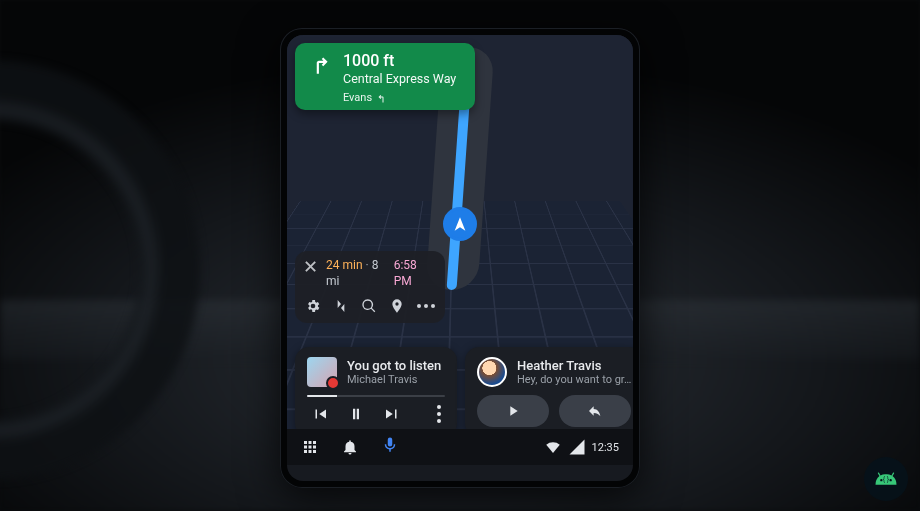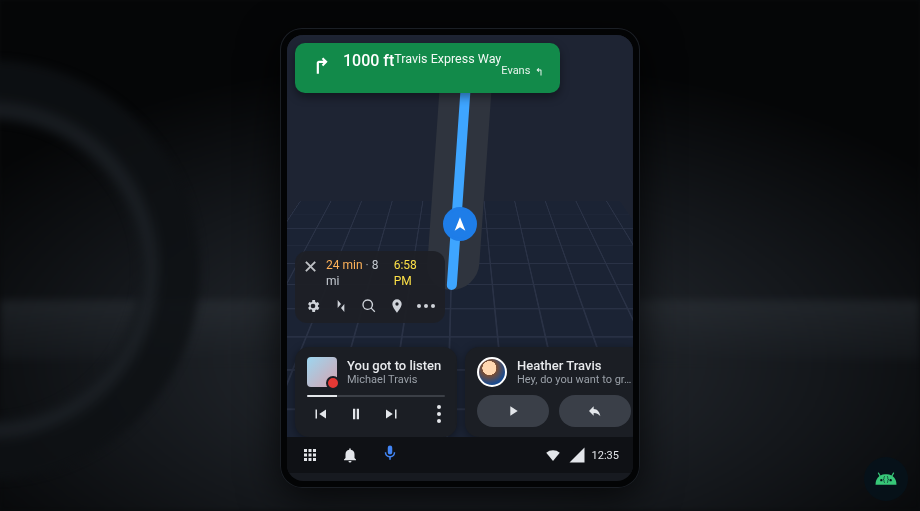--- a/index.html
+++ b/index.html
@@ -37,35 +37,35 @@
     border-radius:50%;background:#1e7de8;display:flex;align-items:center;justify-content:center;
     border:3px solid #1e7de8;box-shadow:0 0 0 2px rgba(30,125,232,.0)}
   .cursor svg{width:16px;height:16px;fill:#fff}
 
   
   .turn-card{position:absolute;left:8px;top:8px;background:#128a4a;color:#fff;
     border-radius:10px;padding:8px 14px 6px 12px;display:flex;gap:10px;min-width:180px;
     box-shadow:0 4px 10px rgba(0,0,0,.4)}
   .turn-icon{width:26px;height:36px;flex-shrink:0;display:flex;align-items:flex-start}
   .turn-icon svg{width:26px;height:26px;fill:#fff}
-  .turn-text{display:flex;line-height:1.25}
+  .turn-text{display:flex;flex-direction:column;line-height:1.25}
   .dist{font-size:16px;font-weight:500}
   .road{font-size:12.5px;opacity:.95}
   .then{margin-top:4px;font-size:11px;opacity:.9;display:flex;align-items:center;gap:4px}
   .then svg{width:12px;height:12px;fill:#fff}
 
   
   .eta{position:absolute;left:8px;top:216px;width:150px;background:#1d2026f2;
     border-radius:12px;padding:6px 8px;color:#e7e9ec}
   .eta-row1{display:flex;align-items:flex-start;gap:8px}
   .eta-x{font-size:18px;line-height:20px;cursor:pointer;opacity:.8}
   .eta-col{display:flex;flex-direction:row;font-size:12px;line-height:1.35}
   .eta-time{color:#ffb259}
   .eta-time .sep{color:#9aa0a8}
-  .eta-arr{color:#fde047}
+  .eta-arr{color:#f9a8d4}
   .eta-tools{display:flex;gap:12px;padding:8px 2px 2px;align-items:center}
   .eta-tools svg{width:18px;height:18px;fill:#cfd3d9;cursor:pointer}
   .eta-dots{display:flex;gap:3px}
   .eta-dots span{width:4px;height:4px;border-radius:50%;background:#cfd3d9}
 
   
   .cards{position:absolute;left:8px;right:8px;bottom:44px;display:flex;gap:8px}
   .card{flex:1 1 50%;background:#1b1e24;border-radius:14px;padding:10px 12px;color:#e8eaed;
     display:flex;flex-direction:column;gap:8px;box-shadow:0 2px 8px rgba(0,0,0,.4)}
   .card-head{display:flex;align-items:center;gap:10px}
@@ -82,21 +82,21 @@
   .ctl-row svg{width:18px;height:18px;fill:#e3e6ea;cursor:pointer}
   .ctl-row .spacer{flex:1}
   .vdots{display:flex;flex-direction:column;gap:3px}
   .vdots span{width:4px;height:4px;border-radius:50%;background:#e3e6ea}
   .pill-row{display:flex;gap:10px}
   .pill{flex:1;height:32px;border-radius:16px;background:#3a3f48;display:flex;
     align-items:center;justify-content:center;cursor:pointer}
   .pill svg{width:16px;height:16px;fill:#e3e6ea}
 
   
-  .navbar{position:absolute;left:0;right:0;bottom:8px;height:36px;background:#0f1115;
+  .navbar{position:absolute;left:0;right:0;bottom:16px;height:36px;background:#0f1115;
     display:flex;align-items:center;padding:0 14px;gap:22px}
   .navbar svg{width:18px;height:18px;fill:#e3e6ea;cursor:pointer}
   .nav-spacer{flex:1}
   .status{display:flex;align-items:center;gap:6px;font-size:11px;color:#e3e6ea}
   .sig{width:14px;height:14px;fill:#e3e6ea}
   .mic svg{fill:#4285f4}
 
   .watermark{position:absolute;right:12px;bottom:10px;width:44px;height:44px;border-radius:50%;
     background:#06121a;display:flex;align-items:center;justify-content:center;opacity:.9}
   .watermark svg{width:28px;height:28px}
@@ -123,21 +123,21 @@
     </div>
 
     <div class="turn-card">
       <div class="turn-icon">
         <svg viewBox="0 0 24 24">
             <path d="M9 21V11c0-1.1.9-2 2-2h4.2l-1.6-1.6L15 6l4 4-4 4-1.4-1.4 1.6-1.6H11v10H9z"></path>
           </svg>
       </div>
       <div class="turn-text">
         <span class="dist">1000 ft</span>
-        <span class="road">Travis Express Way</span>
+        <span class="road">Central Express Way</span>
         <span class="then">
           <span>Evans</span>
           <svg viewBox="0 0 24 24">
               <path d="M15 21V11c0-1.1-.9-2-2-2H8.8l1.6-1.6L9 6 5 10l4 4 1.4-1.4L8.8 11H13v10h2z"></path>
             </svg>
         </span>
       </div>
     </div>
 
     <div class="eta">

